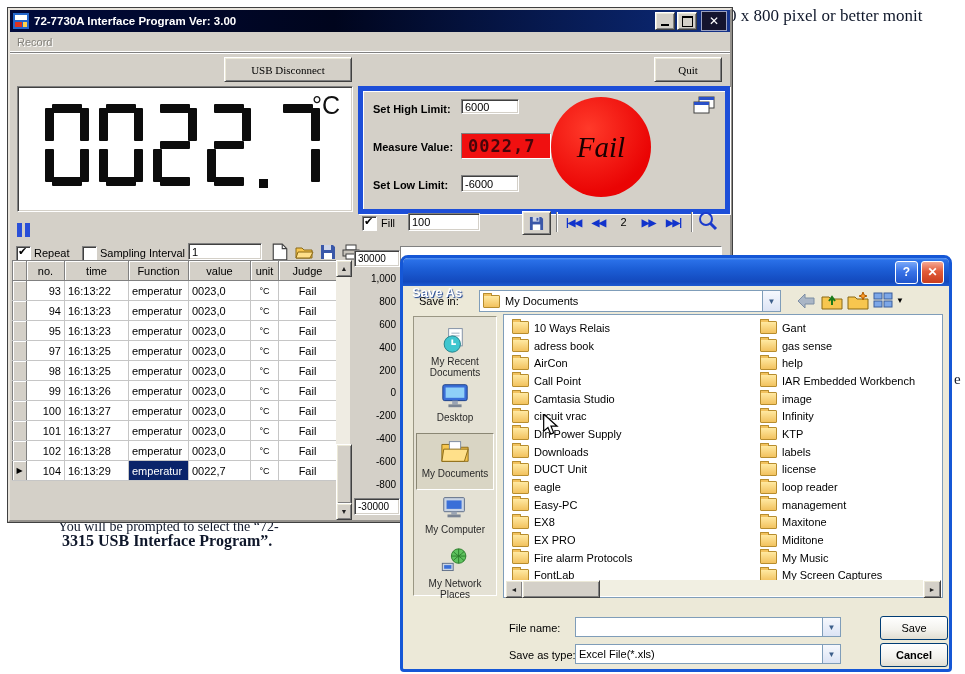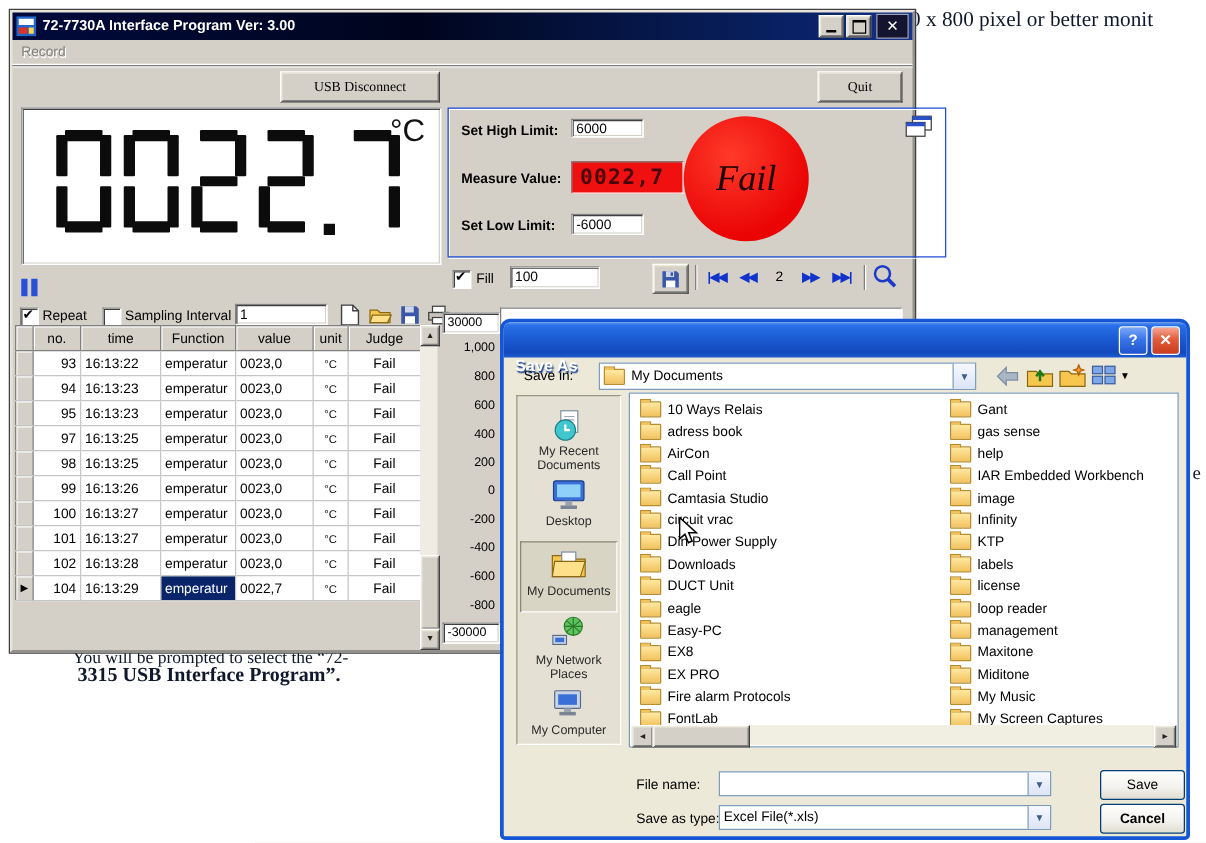--- a/index.html
+++ b/index.html
@@ -13,21 +13,21 @@
   .btn95{background:#d4d0c8;border:1px solid;border-color:#fff #404040 #404040 #fff;
          box-shadow:inset 1px 1px 0 #ece9d8,inset -1px -1px 0 #808080;
          display:flex;align-items:center;justify-content:center;
          font-family:Liberation Serif, serif;font-size:11px;cursor:default;}
   .field95{background:#fff;border:1px solid;border-color:#808080 #fff #fff #808080;
            box-shadow:inset 1px 1px 0 #404040,inset -1px -1px 0 #d4d0c8;
            font-family:"Liberation Sans",sans-serif;font-size:11px;padding:0 3px;box-sizing:border-box;}
   input.field95{outline:none;}
   .sunkpanel{background:#fff;border:1px solid;border-color:#808080 #fff #fff #808080;
              box-shadow:inset 1px 1px 0 #404040,inset -1px -1px 0 #d4d0c8;}
-  .etched{border:1px solid #1d4ed8;box-shadow:inset 1px 1px 0 #fff, 1px 1px 0 #fff;padding-left:35px;}
+  .etched{border:5px solid #1d4ed8;box-shadow:inset 1px 1px 0 #fff, 1px 1px 0 #fff;}
 
   
   #mainwin{left:8px;top:8px;width:720px;height:510px;z-index:1;position:absolute;}
   #titlebar{height:22px;display:flex;align-items:center;padding:0 3px;
             background:linear-gradient(90deg,#000a3c 0%,#00051d 45%,#0a246a 90%,#16348c 100%);}
   #titlebar .ttl{color:#fff;font-weight:bold;font-size:11.5px;margin-left:5px;flex:1;white-space:nowrap;}
   .capbtn{width:18px;height:16px;margin-left:2px;}
   .capbtn i{font-style:normal;}
   #btn-close-main{width:24px;height:18px;background:#14142e;border:1px solid #9aa0c0;color:#fff;
                   display:flex;align-items:center;justify-content:center;font-size:12px;margin-left:4px;}
@@ -501,35 +501,35 @@
         <div class="place pressed">
           <svg width="30" height="30" viewBox="0 0 32 32">
             <path d="M2 9 H12 L15 12 H30 V27 H2 Z" fill="#f7c64f" stroke="#8a6914"></path>
             <rect x="10" y="6" width="12" height="14" fill="#fff" stroke="#7a8aa0"></rect>
             <path d="M4 14 H30 L26 27 H2 Z" fill="#ffe08a" stroke="#8a6914"></path>
           </svg>
           <span>My Documents</span>
         </div>
         <div class="place">
           <svg width="30" height="30" viewBox="0 0 32 32">
+            <rect x="4" y="6" width="22" height="15" rx="1" fill="#c9d4e4" stroke="#5a6a84"></rect>
+            <rect x="7" y="9" width="16" height="9" fill="#3a6fd8"></rect>
+            <rect x="12" y="21" width="6" height="3" fill="#9aa4b4"></rect>
+            <rect x="8" y="24" width="14" height="3" fill="#7a8494"></rect>
+          </svg>
+          <span>My Computer</span>
+        </div>
+        <div class="place">
+          <svg width="30" height="30" viewBox="0 0 32 32">
             <circle cx="20" cy="10" r="8" fill="#5ec25e" stroke="#2a7a2a"></circle>
             <path d="M12 10 H28 M20 2 V18 M14 5 C18 9 22 11 26 15 M26 5 C22 9 18 11 14 15" stroke="#2a7a2a" fill="none"></path>
             <rect x="2" y="18" width="12" height="8" fill="#c9d4e4" stroke="#5a6a84"></rect>
             <rect x="4" y="20" width="8" height="4" fill="#3a6fd8"></rect>
           </svg>
           <span>My Network Places</span>
-        </div>
-        <div class="place">
-          <svg width="30" height="30" viewBox="0 0 32 32">
-            <rect x="4" y="6" width="22" height="15" rx="1" fill="#c9d4e4" stroke="#5a6a84"></rect>
-            <rect x="7" y="9" width="16" height="9" fill="#3a6fd8"></rect>
-            <rect x="12" y="21" width="6" height="3" fill="#9aa4b4"></rect>
-            <rect x="8" y="24" width="14" height="3" fill="#7a8494"></rect>
-          </svg>
-          <span>My Computer</span>
         </div>
       </div>
 
       <div id="filelist">
         <div class="fcol" style="left:8px;">
             <div class="folder-item">
               <span class="folder-ico"></span>
               <span class="folder-label">10 Ways Relais</span>
             </div>
             <div class="folder-item">

